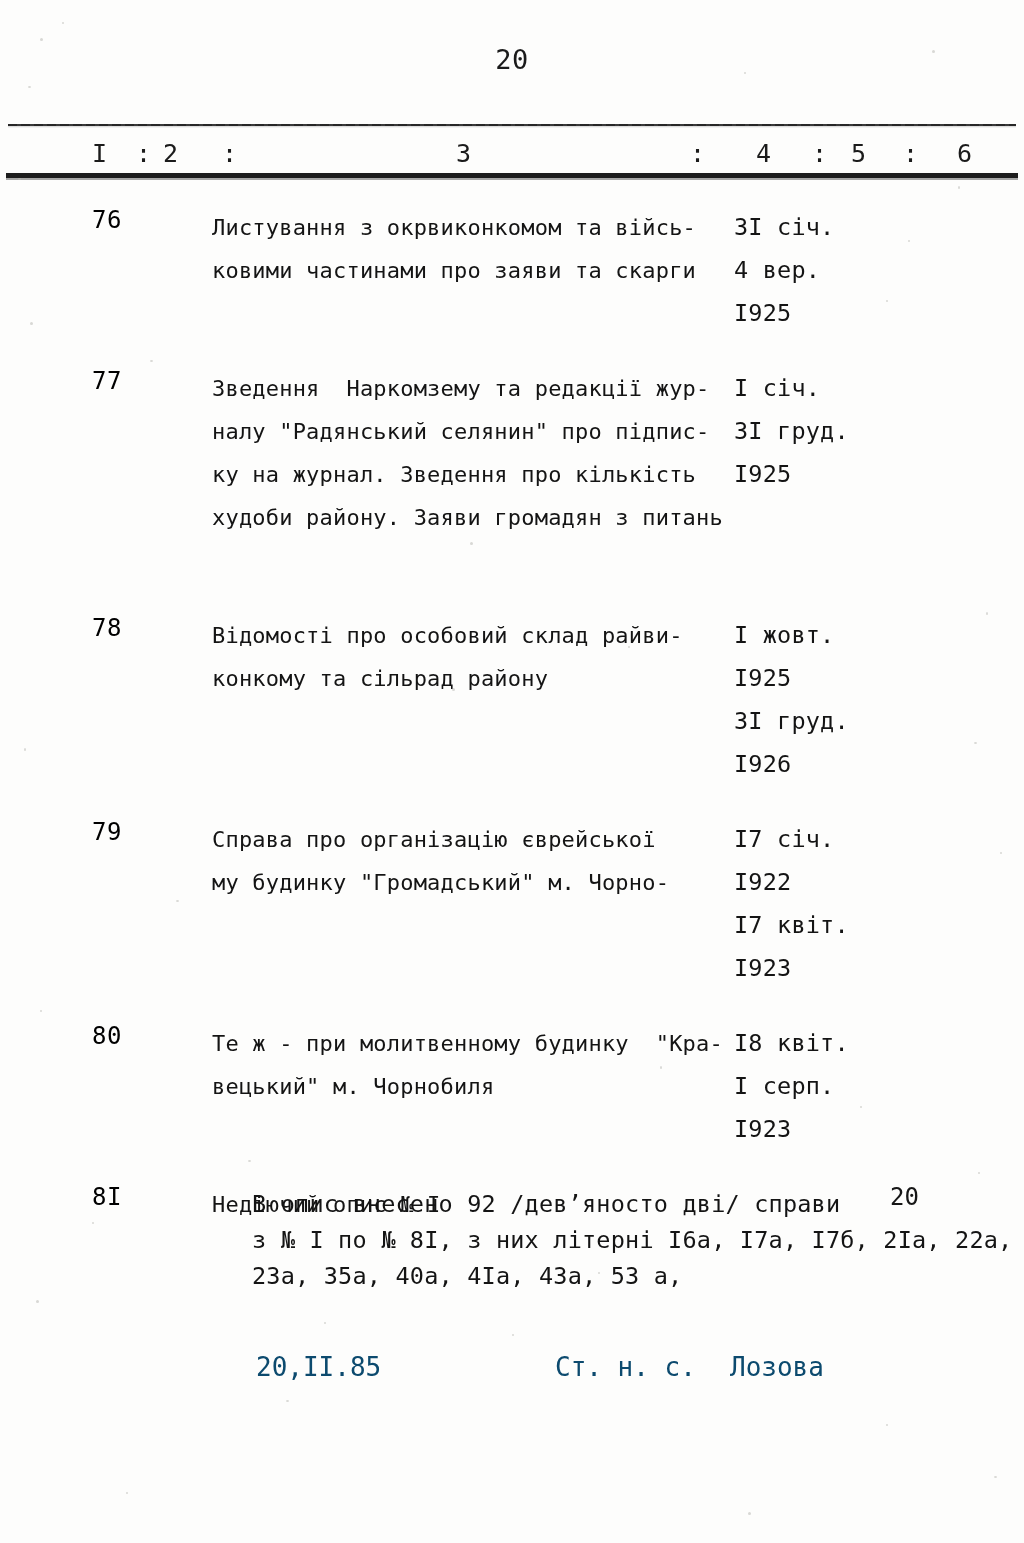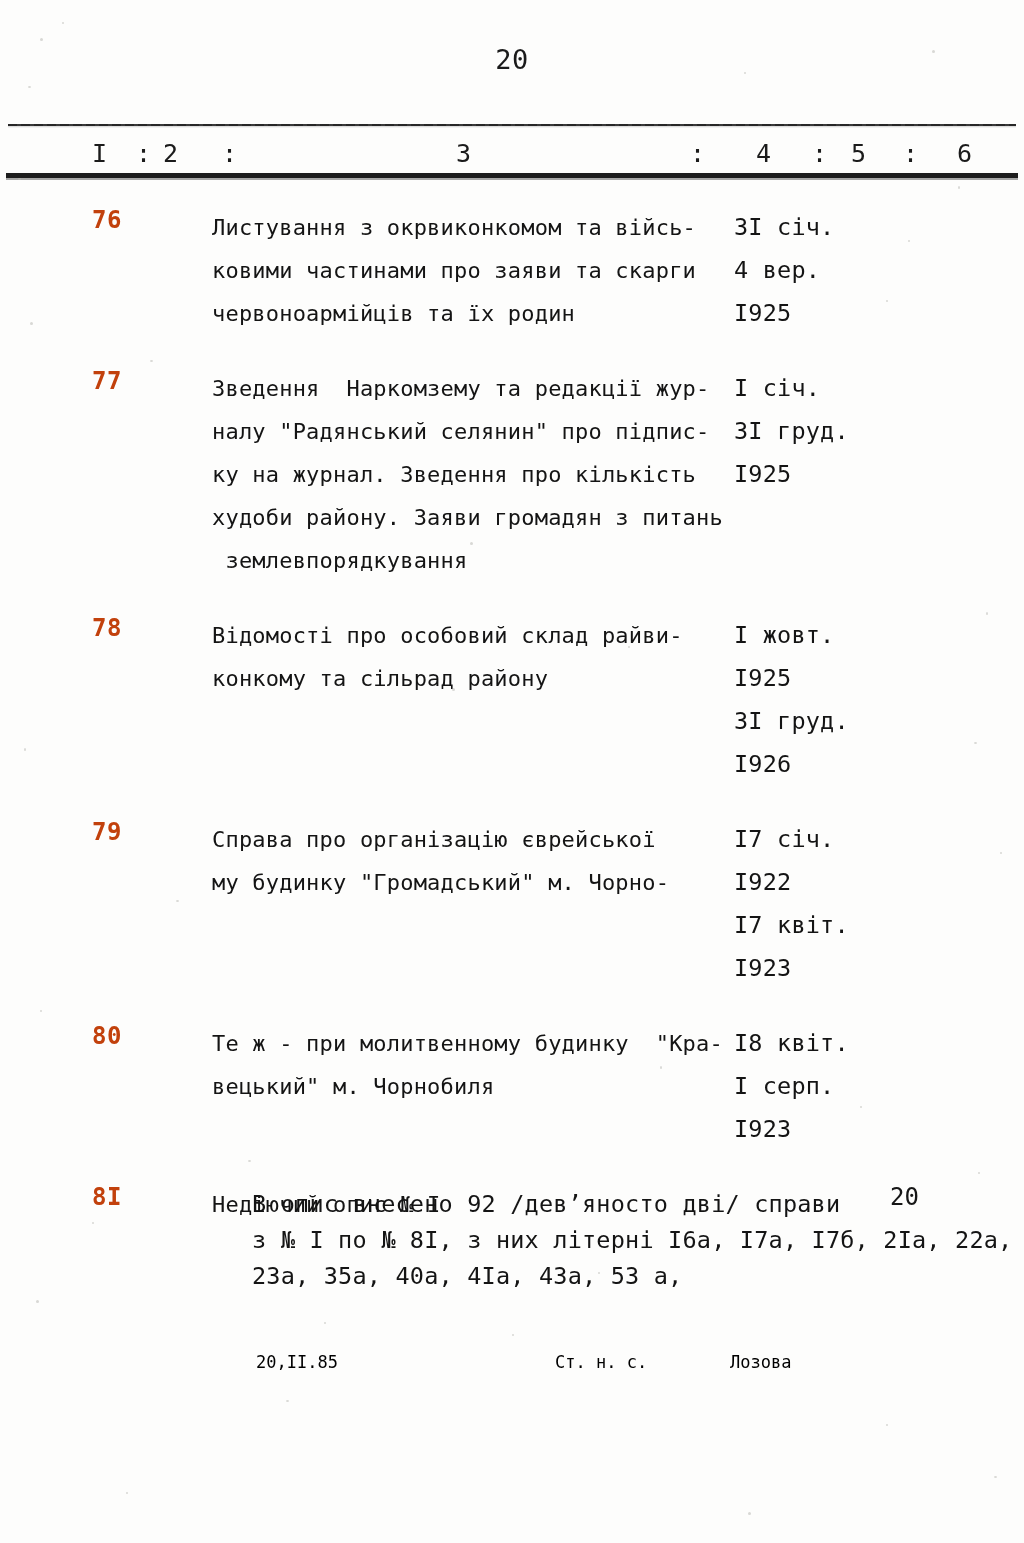--- a/index.html
+++ b/index.html
@@ -123,22 +123,21 @@
     position: relative;
     width: 1024px;
   }
   .entry-num {
     position: absolute;
     left: 92px;
     top: 0;
     font-size: 24px;
     letter-spacing: .5px;
     white-space: pre;
-    color: #c2410c;
-    font-weight: bold;
+    color: #000000;
   }
   .entry-lines {
     position: absolute;
     left: 212px;
     top: 0;
     width: 520px;
   }
   .entry-line {
     font-size: 22px;
     line-height: 43px;
@@ -183,22 +182,22 @@
     letter-spacing: .2px;
   }
 
   
   .signature {
     position: absolute;
     left: 0;
     top: 1352px;
     width: 1024px;
     height: 36px;
-    font-size: 17px;
-    color: #000000;
+    font-size: 26px;
+    color: #0c4a6e;
   }
   .signature span {
     position: absolute;
     top: 0;
     white-space: pre;
   }
   .sig-date  { left: 256px; }
   .sig-role  { left: 555px; }
   .sig-name  { left: 730px; }
 </style>
@@ -225,36 +224,34 @@
     <span class="ch-s5">:</span>
     <span class="ch-6">6</span>
   </div>
 
   <div class="entries" id="entries-root">
       <div class="entry" style="position: absolute; top: 0px; left: 0px; height: 129px;">
         <div class="entry-num">76</div>
         <div class="entry-lines">
           <div class="entry-line">Листування з окрвиконкомом та війсь-</div>
           <div class="entry-line">ковими частинами про заяви та скарги</div>
-          <div class="entry-line">червоноармійців та їх родин</div>
         </div>
         <div class="entry-dates">
           <div class="date-line">3I січ.</div>
           <div class="date-line">4 вер.</div>
           <div class="date-line">I925</div>
         </div>
       </div>
       <div class="entry" style="position: absolute; top: 161px; left: 0px; height: 215px;">
         <div class="entry-num">77</div>
         <div class="entry-lines">
           <div class="entry-line">Зведення  Наркомзему та редакції жур-</div>
           <div class="entry-line">налу "Радянський селянин" про підпис-</div>
           <div class="entry-line">ку на журнал. Зведення про кількість</div>
           <div class="entry-line">худоби району. Заяви громадян з питань</div>
-          <div class="entry-line"> землевпорядкування</div>
         </div>
         <div class="entry-dates">
           <div class="date-line">I січ.</div>
           <div class="date-line">3I груд.</div>
           <div class="date-line">I925</div>
         </div>
       </div>
       <div class="entry" style="position: absolute; top: 408px; left: 0px; height: 172px;">
         <div class="entry-num">78</div>
         <div class="entry-lines">

